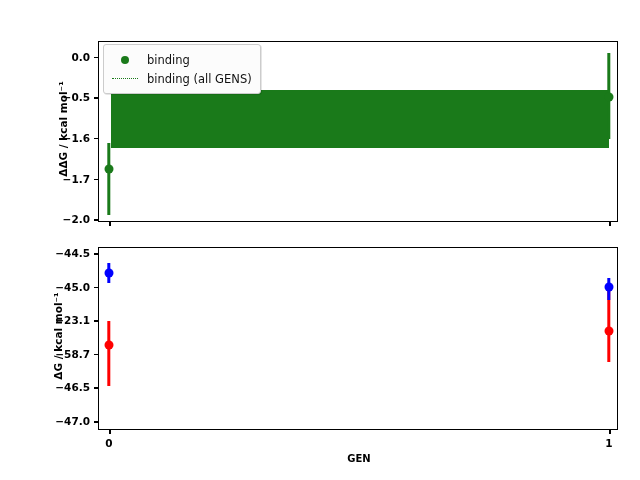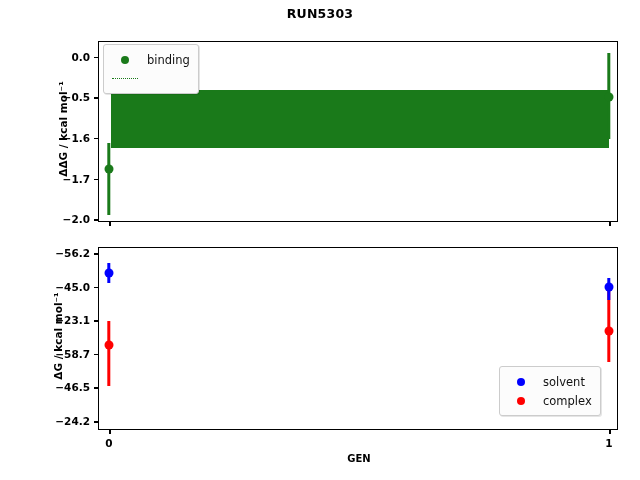--- a/index.html
+++ b/index.html
@@ -56,21 +56,20 @@
   .legend-text{font-size:11.5px;color:#111;padding-left:7px;white-space:nowrap;}
 
   #legend-top{left:104px;top:44px;}
   #legend-bottom{left:500px;top:365px;}
 </style>
 </head>
 <body>
 
 <div class="figure">
 
-  <div class="fig-title">RUN5303</div>
 
   <div class="axes" id="axes-top">
 
     <div class="ylabel" id="ylabel-top">ΔΔG / kcal mol⁻¹</div>
 
     <div>
       <div class="ytick" style="top:14.7px"></div>
       <div class="ytick-label" style="top:14.7px">0.0</div>
       <div class="ytick" style="top:55.3px"></div>
       <div class="ytick-label" style="top:55.3px">−0.5</div>
@@ -100,41 +99,42 @@
       <div class="legend-row">
         <span class="legend-key">
           <span class="legend-dot" style="background:#1a7a1a"></span>
         </span>
         <span class="legend-text">binding</span>
       </div>
       <div class="legend-row">
         <span class="legend-key">
           <span class="legend-dashes"></span>
         </span>
+        <span class="legend-text">binding (all GENS)</span>
       </div>
     </div>
   </div>
 
   <div class="axes" id="axes-bottom">
 
     <div class="ylabel" id="ylabel-bottom">ΔG / kcal mol⁻¹</div>
 
     <div>
       <div class="ytick" style="top:5.0px"></div>
-      <div class="ytick-label" style="top:5.0px">−56.2</div>
+      <div class="ytick-label" style="top:5.0px">−44.5</div>
       <div class="ytick" style="top:38.6px"></div>
       <div class="ytick-label" style="top:38.6px">−45.0</div>
       <div class="ytick" style="top:72.2px"></div>
       <div class="ytick-label" style="top:72.2px">−23.1</div>
       <div class="ytick" style="top:105.8px"></div>
       <div class="ytick-label" style="top:105.8px">−58.7</div>
       <div class="ytick" style="top:139.4px"></div>
       <div class="ytick-label" style="top:139.4px">−46.5</div>
       <div class="ytick" style="top:173.0px"></div>
-      <div class="ytick-label" style="top:173.0px">−24.2</div>
+      <div class="ytick-label" style="top:173.0px">−47.0</div>
     </div>
 
     <div class="xtick" style="left:10px"></div>
     <div class="xtick-label" style="left:10px">0</div>
     <div class="xtick" style="left:510px"></div>
     <div class="xtick-label" style="left:510px">1</div>
 
     <div class="xlabel">GEN</div>
 
     <div class="plotarea">
@@ -145,29 +145,15 @@
       <div class="errbar" style="left:10px;top:15px;height:20px;background:#0000ff;"></div>
       <div class="marker" style="left:10px;top:25px;background:#0000ff;"></div>
 
       <div class="errbar" style="left:510px;top:41px;height:73px;background:#ff0000;"></div>
       <div class="marker" style="left:510px;top:83px;background:#ff0000;"></div>
 
       <div class="errbar" style="left:510px;top:30px;height:22px;background:#0000ff;"></div>
       <div class="marker" style="left:510px;top:39px;background:#0000ff;"></div>
     </div>
 
-    <div class="legend" id="legend-bottom" style="left:400px;top:118px;">
-      <div class="legend-row">
-        <span class="legend-key">
-          <span class="legend-dot" style="background:#0000ff"></span>
-        </span>
-        <span class="legend-text">solvent</span>
-      </div>
-      <div class="legend-row">
-        <span class="legend-key">
-          <span class="legend-dot" style="background:#ff0000"></span>
-        </span>
-        <span class="legend-text">complex</span>
-      </div>
-    </div>
   </div>
 
 </div>
 
 </body></html>

